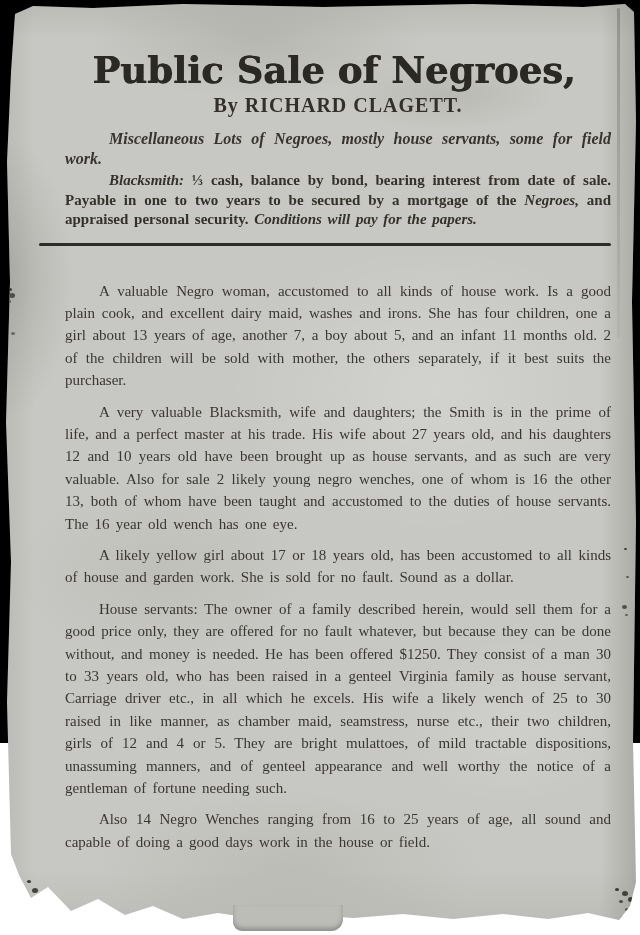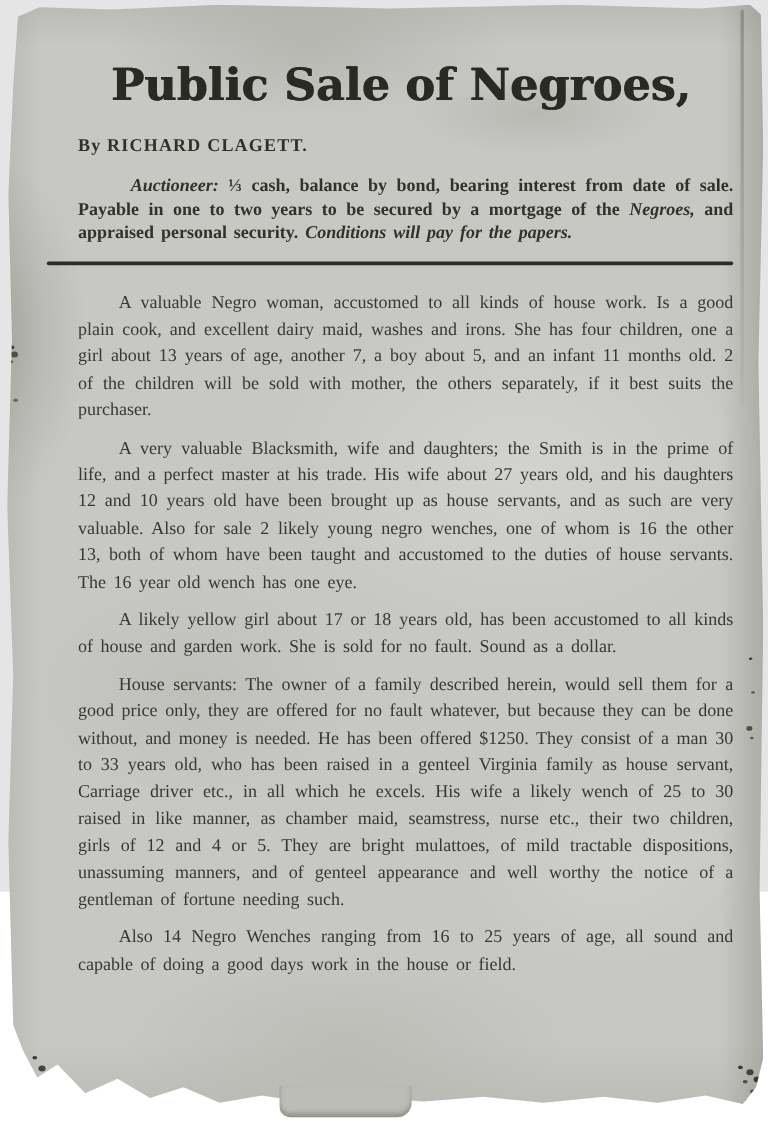--- a/index.html
+++ b/index.html
@@ -3,21 +3,21 @@
 <meta charset="utf-8">
 <style>
   * { margin: 0; padding: 0; box-sizing: border-box; }
   html, body { width: 640px; height: 935px; overflow: hidden; }
   body { font-family: "Liberation Serif", serif; }
 
   .stage {
     position: relative;
     width: 640px;
     height: 743px;
-    background: #e5e5e5;
+    background: #000000;
   }
 
   
   .paper {
     position: absolute;
     left: 3px;
     top: 2px;
     width: 635px;
     height: 922px;
     background-color: #c7c7c3;
@@ -102,25 +102,26 @@
     color: #2b2923;
     letter-spacing: 0px;
     text-shadow: 0.7px 0 0 #2b2923;
     margin-left: -14px;
     margin-right: -6px;
   }
 
   .byline {
     font-family: "Liberation Serif", serif;
     font-weight: bold;
-    font-size: 15px;
+    font-size: 20px;
     line-height: 24px;
     letter-spacing: 1px;
+    text-align: center;
     color: #33302a;
-    margin-top: 20px;
+    margin-top: 3px;
     margin-bottom: 12px;
   }
 
   .notice p {
     font-family: "Liberation Serif", serif;
     font-weight: bold;
     font-style: italic;
     font-size: 16px;
     line-height: 19.5px;
     text-align: justify;
@@ -146,21 +147,21 @@
 
   .divider {
     border: none;
     height: 3px;
     background: #2e2c28;
     margin: 13px 0 0 -26px;
     width: 572px;
     border-radius: 2px;
   }
 
-  .bodytext { margin-top: 21px; }
+  .bodytext { margin-top: 34px; }
   .bodytext p {
     font-family: "Liberation Serif", serif;
     font-size: 15px;
     line-height: 22.4px;
     text-align: justify;
     text-indent: 34px;
     word-spacing: 2.5px;
     color: #3a3733;
     margin-bottom: 9px;
   }
@@ -174,23 +175,24 @@
     <div class="speck speck-bl"></div>
     <div class="speck speck-br"></div>
     <div class="speck speck-left"></div>
     <div class="speck speck-right"></div>
 
     <div class="content">
       <h1 class="title">Public Sale of Negroes,</h1>
       <h2 class="byline">By RICHARD CLAGETT.</h2>
 
       <div class="notice">
+        <p>Miscellaneous Lots of Negroes, mostly house servants, some for field work.</p>
       </div>
 
-      <div class="conditions"><span class="bi">Auctioneer:</span><span> ⅓ cash, balance by bond, bearing interest from date of sale. Payable in one to two years to be secured by a mortgage of the </span><span class="it">Negroes,</span><span> and appraised personal security. </span><span class="bi">Conditions will pay for the papers.</span></div>
+      <div class="conditions"><span class="bi">Blacksmith:</span><span> ⅓ cash, balance by bond, bearing interest from date of sale. Payable in one to two years to be secured by a mortgage of the </span><span class="it">Negroes,</span><span> and appraised personal security. </span><span class="bi">Conditions will pay for the papers.</span></div>
 
       <hr class="divider">
 
       <div class="bodytext">
         <p>A valuable Negro woman, accustomed to all kinds of house work. Is a good plain cook, and excellent dairy maid, washes and irons. She has four children, one a girl about 13 years of age, another 7, a boy about 5, and an infant 11 months old. 2 of the children will be sold with mother, the others separately, if it best suits the purchaser.</p>
         <p>A very valuable Blacksmith, wife and daughters; the Smith is in the prime of life, and a perfect master at his trade. His wife about 27 years old, and his daughters 12 and 10 years old have been brought up as house servants, and as such are very valuable. Also for sale 2 likely young negro wenches, one of whom is 16 the other 13, both of whom have been taught and accustomed to the duties of house servants. The 16 year old wench has one eye.</p>
         <p>A likely yellow girl about 17 or 18 years old, has been accustomed to all kinds of house and garden work. She is sold for no fault. Sound as a dollar.</p>
         <p>House servants: The owner of a family described herein, would sell them for a good price only, they are offered for no fault whatever, but because they can be done without, and money is needed. He has been offered $1250. They consist of a man 30 to 33 years old, who has been raised in a genteel Virginia family as house servant, Carriage driver etc., in all which he excels. His wife a likely wench of 25 to 30 raised in like manner, as chamber maid, seamstress, nurse etc., their two children, girls of 12 and 4 or 5. They are bright mulattoes, of mild tractable dispositions, unassuming manners, and of genteel appearance and well worthy the notice of a gentleman of fortune needing such.</p>
         <p>Also 14 Negro Wenches ranging from 16 to 25 years of age, all sound and capable of doing a good days work in the house or field.</p>
       </div>

